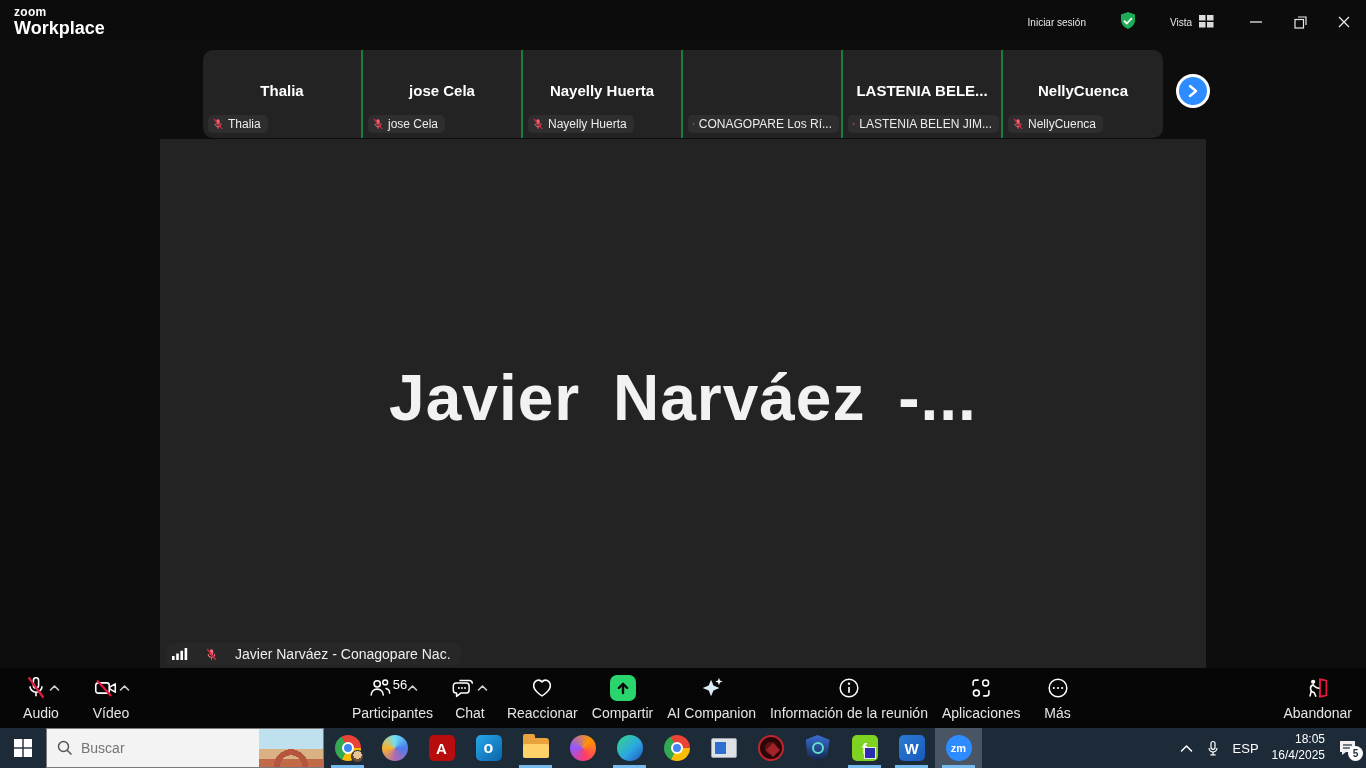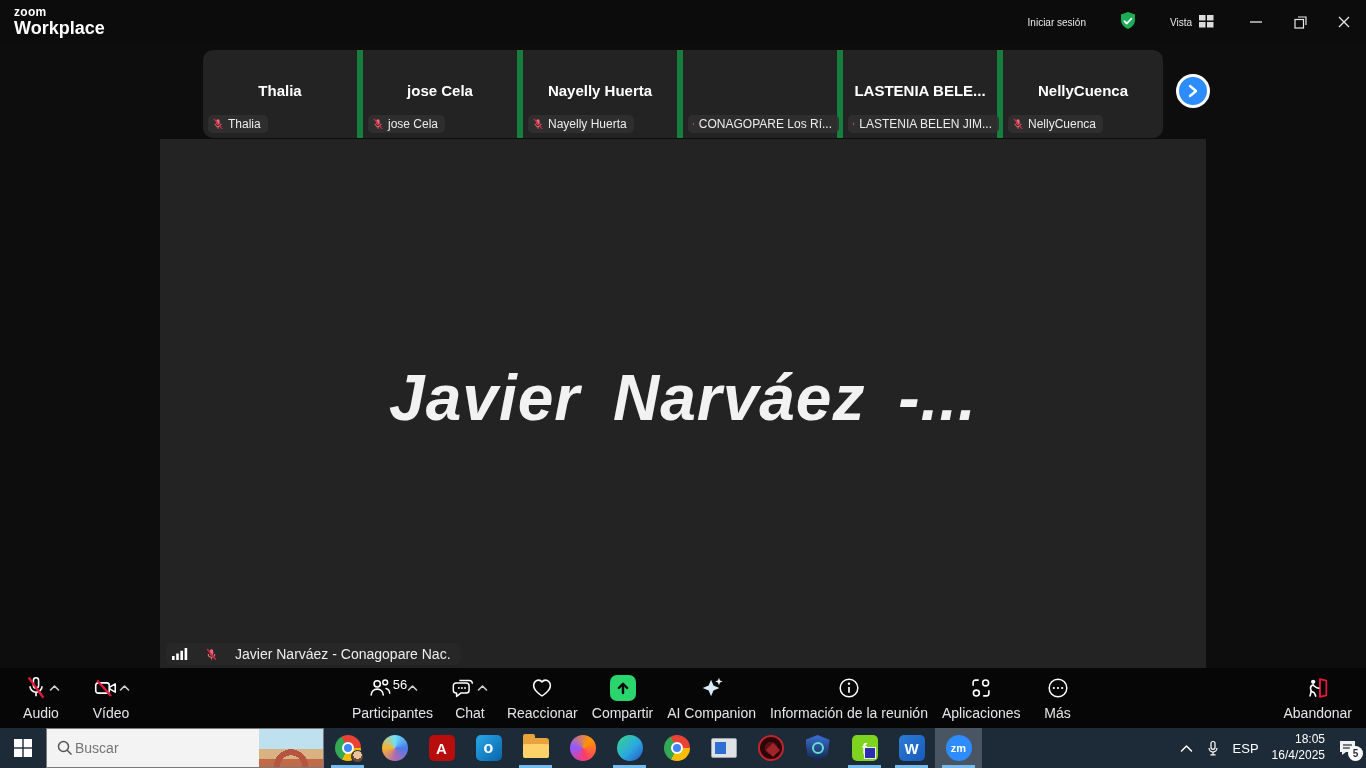--- a/index.html
+++ b/index.html
@@ -12,57 +12,57 @@
   .brand-bottom { font-size:18px; font-weight:bold; }
   .tb-right { display:flex; align-items:center; gap:8px; color:#e9e9e9; font-size:10px; }
   .tb-btn { display:flex; align-items:center; gap:7px; padding:6px 12px; cursor:pointer; }
   .winctl { display:flex; }
   .winbtn { width:44px; height:34px; display:flex; align-items:center; justify-content:center; cursor:pointer; }
 
   
   .stage { position:relative; height:624px; background:#0d0d0d; }
 
   .filmstrip { position:absolute; left:203px; top:6px; width:960px; height:88px; background:#232323; border-radius:10px; display:flex; overflow:hidden; }
-  .thumb { position:relative; width:160px; height:100%; border-right:6px solid #15803d; cursor:pointer; }
+  .thumb { position:relative; width:160px; height:100%; border-right:2px solid #15803d; cursor:pointer; }
   .thumb:last-child { border-right:none; }
   .thumb-name { position:absolute; top:32px; left:0; width:100%; text-align:center; color:#fff; font-weight:bold; font-size:15px; white-space:nowrap; overflow:hidden; }
   .thumb-label { position:absolute; left:5px; bottom:5px; display:flex; align-items:center; gap:4px; background:rgba(48,48,48,.92); border-radius:5px; padding:2px 7px 2px 4px; color:#ececec; font-size:12px; white-space:nowrap; max-width:151px; overflow:hidden; }
 
   .logo-card { position:absolute; left:43px; top:4px; width:74px; height:78px; background:#fdfdfd; border-radius:8px; display:flex; align-items:center; justify-content:center; gap:2px; }
   .logo-ring { width:24px; height:24px; border-radius:50%; background:conic-gradient(from -45deg,#f5c400 0 30%,#d63226 30% 62%,#1f63b0 62% 100%); position:relative; flex:none; }
   .logo-ring::before { content:""; position:absolute; left:6px; top:6px; width:12px; height:12px; border-radius:50%; background:#fdfdfd; }
   .logo-ring::after { content:""; position:absolute; right:-2px; top:9px; width:8px; height:6px; background:#fdfdfd; }
   .logo-texts { display:flex; flex-direction:column; line-height:1; }
   .logo-word { font-size:9px; font-weight:bold; color:#1b2a5e; letter-spacing:-.3px; }
   .logo-subrow { display:flex; align-items:center; gap:2px; margin-top:2px; }
   .logo-sq { width:3px; height:3px; background:#2e8b3a; }
   .logo-region { font-size:7px; font-weight:bold; color:#2e6db4; }
 
   .next-btn { position:absolute; left:1176px; top:30px; width:34px; height:34px; border-radius:50%; background:#2d8cff; border:3px solid #fff; display:flex; align-items:center; justify-content:center; cursor:pointer; }
 
   .main-video { position:absolute; left:160px; top:95px; width:1046px; height:529px; background:#232323; }
-  .big-name { position:absolute; top:50%; left:50%; transform:translate(-50%,-58%); font-size:64px; font-weight:bold; color:#f2f2f2; white-space:nowrap; letter-spacing:1px; word-spacing:14px;font-style:italic; }
+  .big-name { position:absolute; top:50%; left:50%; transform:translate(-50%,-58%); font-size:64px; font-weight:bold; color:#f2f2f2; white-space:nowrap; letter-spacing:1px; word-spacing:14px; }
   .speaker { position:absolute; left:6px; bottom:3px; display:flex; align-items:center; gap:17px; background:rgba(40,40,40,.85); padding:3px 10px 3px 6px; border-radius:6px; color:#eee; font-size:14px; }
 
   
   .toolbar { position:relative; height:60px; background:#060606; color:#e8e8e8; }
   .tool-group-left { position:absolute; left:18px; top:7px; display:flex; gap:24px; }
   .tool-group-center { position:absolute; left:352px; top:7px; display:flex; gap:14px; }
   .tool-group-right { position:absolute; right:14px; top:7px; }
   .tool { display:flex; flex-direction:column; align-items:center; gap:4px; cursor:pointer; min-width:46px; }
   .tool-iconrow { display:flex; align-items:center; gap:0; height:26px; }
   .tool-label { font-size:14px; color:#e3e5e8; white-space:nowrap; }
   .count { font-size:13px; color:#fff; margin-top:-8px; }
   .share-badge { width:26px; height:26px; border-radius:7px; background:#2bd56d; display:flex; align-items:center; justify-content:center; }
 
   
   .taskbar { height:40px; background:#1d2a38; display:flex; align-items:stretch; }
   .startbtn { width:46px; display:flex; align-items:center; justify-content:center; cursor:pointer; }
   .searchbox { width:278px; background:#f3f3f3; border:1px solid #7a7a7a; display:flex; align-items:center; padding-left:10px; }
-  .searchbox input { flex:1; border:none; outline:none; background:transparent; font-size:14px; color:#444; margin-left:2px; font-family:"Liberation Sans",sans-serif; min-width:0; }
+  .searchbox input { flex:1; border:none; outline:none; background:transparent; font-size:14px; color:#444; margin-left:8px; font-family:"Liberation Sans",sans-serif; min-width:0; }
   .bing-img { width:64px; height:38px; flex:none; background:
       radial-gradient(circle at 50% 98%, rgba(0,0,0,0) 0 11px, #b5543f 11px 17px, rgba(0,0,0,0) 17px),
       linear-gradient(#bfe0ef 0 52%, #d9b183 52% 78%, #c06a48 78% 100%); }
   .app { width:47px; position:relative; display:flex; align-items:center; justify-content:center; cursor:pointer; }
   .app .indicator { position:absolute; bottom:0; left:7px; right:7px; height:3px; background:#76b9ed; }
   .app-active { background:#4a5563; }
   .circle26 { width:26px; height:26px; border-radius:50%; position:relative; }
   .chrome-bg { background:conic-gradient(from -30deg,#ea4335 0 33%,#fbbc05 33% 66%,#34a853 66% 100%); }
   .chrome-center { position:absolute; left:7px; top:7px; width:12px; height:12px; border-radius:50%; background:#4285f4; border:2px solid #fff; }
   .avatar-dot { position:absolute; right:-3px; bottom:-2px; width:13px; height:13px; border-radius:50%; background:radial-gradient(circle at 50% 35%, #e8c49a 0 45%, #6b4a36 46%); border:1px solid #1d2a38; }

